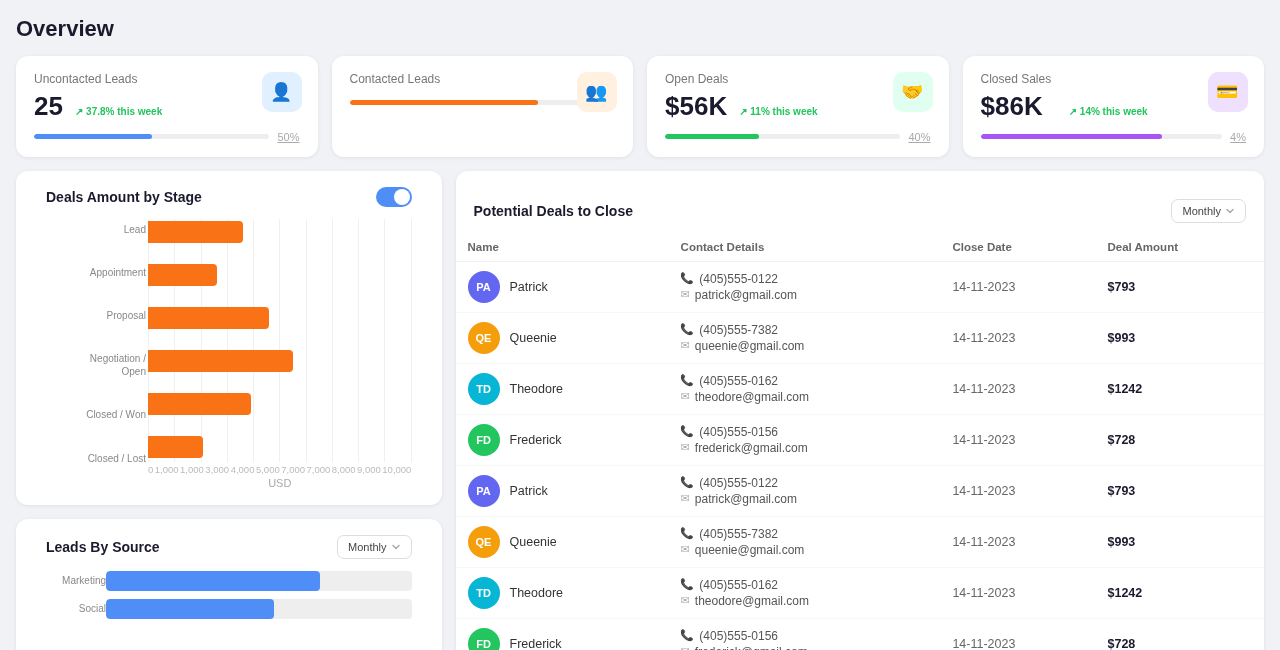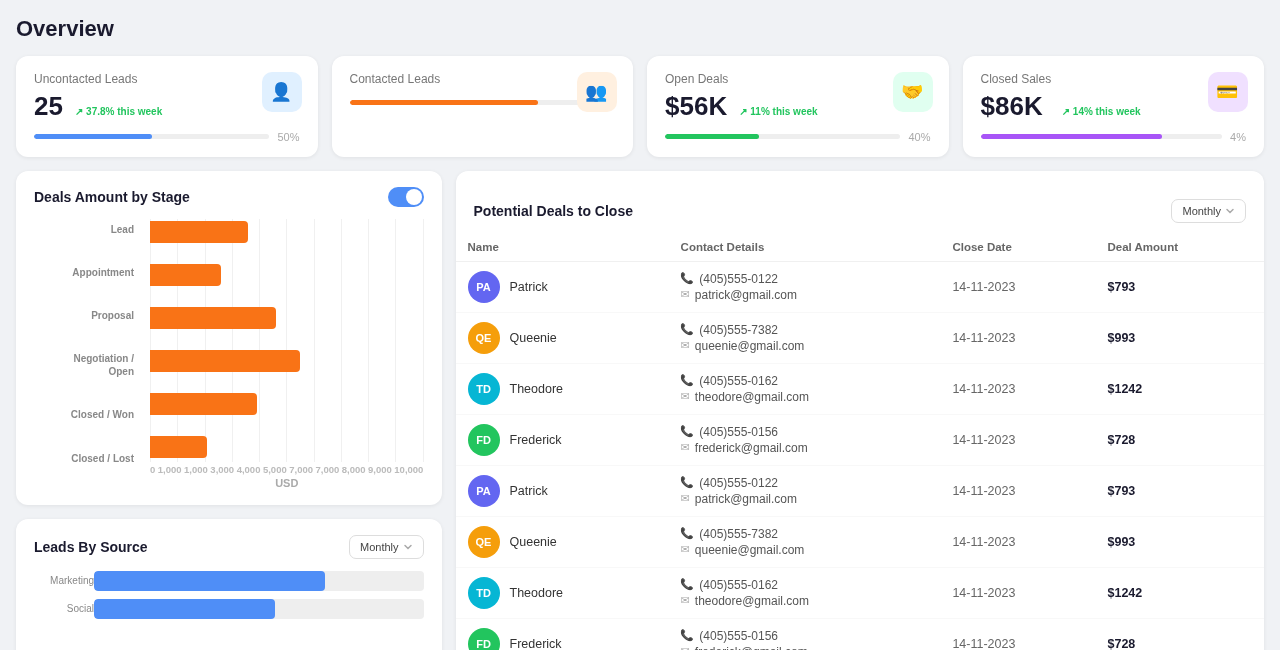--- a/index.html
+++ b/index.html
@@ -89,40 +89,41 @@
       overflow: hidden;
     }
     .kpi-bar-fill {
       height: 100%;
       border-radius: 3px;
     }
     .kpi-bar-pct {
       font-size: 11px;
       color: #aaa;
       white-space: nowrap;
+      text-decoration: underline;
     }
 
     
     .bottom-row {
       display: grid;
       grid-template-columns: 1fr 1.9fr;
       gap: 14px;
     }
 
     
     .left-panels {
       display: flex;
       flex-direction: column;
       gap: 14px;
     }
 
     .panel {
       background: #fff;
       border-radius: 12px;
-      padding: 16px 18px;
+      padding: 16px 30px;
       box-shadow: 0 1px 4px rgba(0,0,0,.07);
     }
     .panel-header {
       display: flex;
       align-items: center;
       justify-content: space-between;
       margin-bottom: 12px;
     }
     .panel-title {
       font-size: 14px;
@@ -320,21 +321,21 @@
     <div class="kpi-bar-row">
       <div class="kpi-bar-track">
         <div class="kpi-bar-fill" style="width:40%;background:#22c55e;"></div>
       </div>
       <span class="kpi-bar-pct">40%</span>
     </div>
     <div class="kpi-icon green">🤝</div>
   </div>
       <div class="kpi-card">
     <div class="kpi-label">Closed Sales</div>
-    <div style="display:flex;align-items:baseline;gap:11px;">
+    <div style="display:flex;align-items:baseline;gap:18px;">
       <div class="kpi-value">$86K</div>
       <span class="kpi-change up">↗ 14% this week</span>
     </div>
     <div class="kpi-bar-row">
       <div class="kpi-bar-track">
         <div class="kpi-bar-fill" style="width:75%;background:#a855f7;"></div>
       </div>
       <span class="kpi-bar-pct">4%</span>
     </div>
     <div class="kpi-icon purple">💳</div>
@@ -345,21 +346,21 @@
 
     <div class="left-panels">
 
       <div class="panel">
         <div class="panel-header">
           <span class="panel-title">Deals Amount by Stage</span>
           <div class="toggle"></div>
         </div>
 
         <div id="deals-stage-chart" style="padding-left:4px;">
-            <div style="display: flex; gap: 16px; height: 270px; font-weight: bold;">
+            <div style="display: flex; gap: 2px; height: 270px;">
               <div style="display: flex; flex-direction: column; justify-content: space-between; align-items: flex-end; padding-bottom: 24px; padding-top: 4px; width: 96px; flex-shrink: 0;">
                 <div style="font-size: 10px; color: rgb(136, 136, 136); text-align: right; line-height: 1.3;">Lead</div>
                 <div style="font-size: 10px; color: rgb(136, 136, 136); text-align: right; line-height: 1.3;">Appointment</div>
                 <div style="font-size: 10px; color: rgb(136, 136, 136); text-align: right; line-height: 1.3;">Proposal</div>
                 <div style="font-size: 10px; color: rgb(136, 136, 136); text-align: right; line-height: 1.3;">Negotiation /<br>Open</div>
                 <div style="font-size: 10px; color: rgb(136, 136, 136); text-align: right; line-height: 1.3;">Closed / Won</div>
                 <div style="font-size: 10px; color: rgb(136, 136, 136); text-align: right; line-height: 1.3;">Closed / Lost</div>
               </div>
               <div style="flex: 1 1 0%; position: relative; display: flex; flex-direction: column;">
                 <div style="flex: 1 1 0%; position: relative; display: flex; flex-direction: column; justify-content: space-between; padding: 2px 0px 4px;">

